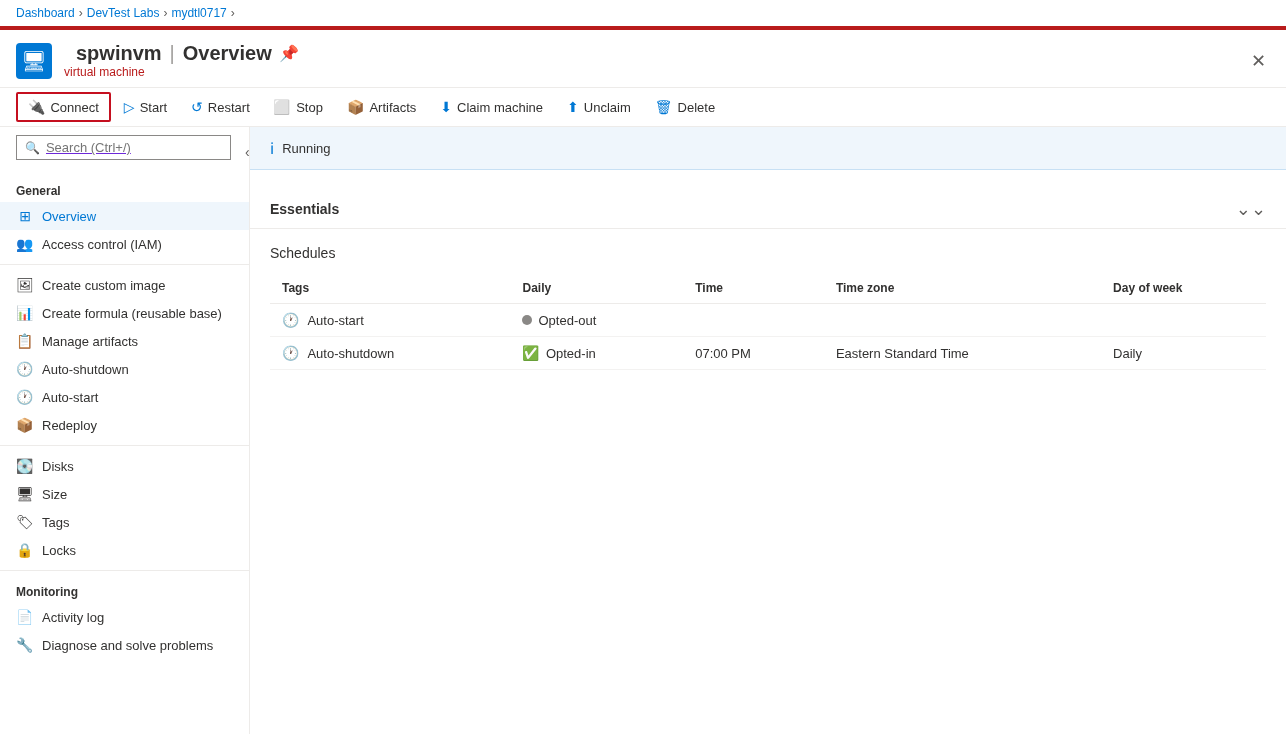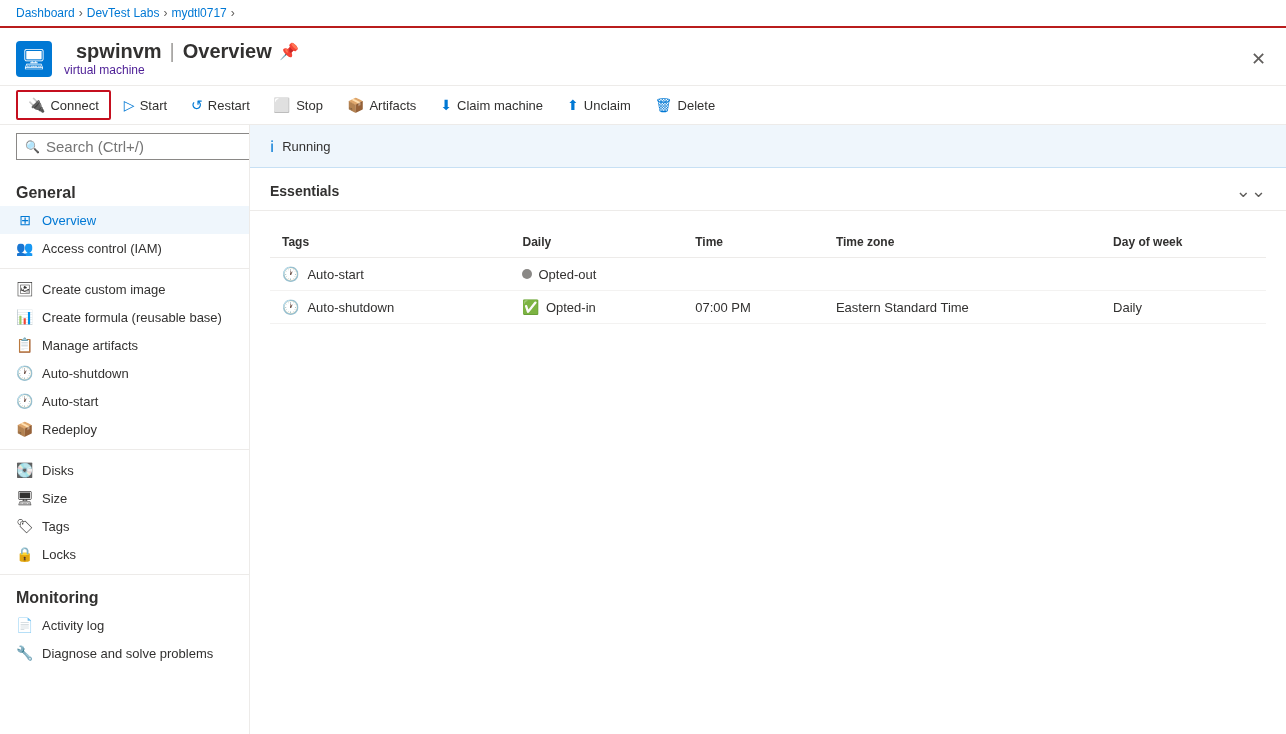--- a/index.html
+++ b/index.html
@@ -6,21 +6,21 @@
     body { font-family: 'Segoe UI', Arial, sans-serif; font-size: 13px; color: #323130; background: #f3f2f1; overflow: hidden; }
 
     .breadcrumb {
       background: #fff;
       padding: 6px 16px;
       font-size: 12px;
       color: #0078d4;
       display: flex;
       align-items: center;
       gap: 4px;
-      border-bottom: 2px solid #b91c1c;
+      border-bottom: 4px solid #b91c1c;
     }
     .breadcrumb span { color: #323130; }
     .breadcrumb a { color: #0078d4; text-decoration: none; }
     .breadcrumb .sep { color: #605e5c; }
 
     .main-container {
       display: flex;
       flex-direction: column;
       height: calc(100vh - 28px);
       background: #fff;
@@ -49,21 +49,21 @@
     .header-title h1 {
       font-size: 20px;
       font-weight: 600;
       color: #323130;
       display: flex;
       align-items: center;
       gap: 8px;
       margin-left: 12px;
     }
     .header-title h1 .divider { color: #a19f9d; font-weight: 300; }
-    .header-title p { font-size: 12px; color: #4c1d95; }
+    .header-title p { font-size: 12px; color: #b91c1c; }
     .pin-icon { color: #605e5c; font-size: 16px; cursor: pointer; }
     .close-btn {
       margin-left: auto;
       font-size: 18px;
       color: #605e5c;
       cursor: pointer;
       background: none;
       border: none;
       padding: 4px;
     }
@@ -116,36 +116,37 @@
       display: flex;
       align-items: center;
       border: 1px solid #8a8886;
       padding: 4px 8px;
       gap: 6px;
       background: #fff;
     }
     .search-box input {
       border: none;
       outline: none;
-      font-size: 15px;
+      font-size: 13px;
       flex: 1;
       color: #6d28d9;
+      text-decoration: underline;
     }
     .search-icon { color: #605e5c; font-size: 12px; }
     .collapse-btn {
       background: none;
       border: none;
       cursor: pointer;
       color: #605e5c;
       font-size: 14px;
       padding: 2px;
     }
 
     .nav-section-label {
-      font-size: 16px;
+      font-size: 12px;
       font-weight: 600;
       color: #323130;
       padding: 8px 16px 4px 16px;
       text-transform: none;
     }
     .nav-item {
       display: flex;
       align-items: center;
       gap: 8px;
       padding: 6px 16px;
@@ -175,20 +176,21 @@
       border-bottom: 1px solid #c7e0f4;
     }
     .info-icon { color: #0078d4; font-size: 16px; }
 
     .essentials-header {
       display: flex;
       align-items: center;
       justify-content: space-between;
       padding: 12px 20px 8px 20px;
       border-bottom: 1px solid #edebe9;
+      margin-top: 16px;
     }
     .essentials-title { font-size: 14px; font-weight: 600; }
     .chevron-btn { background: none; border: none; cursor: pointer; color: #605e5c; font-size: 18px; }
 
     .schedules-section { padding: 16px 20px; }
     .schedules-title { font-size: 14px; font-weight: 500; margin-bottom: 12px; }
 
     .table { width: 100%; border-collapse: collapse; }
     .table th {
       text-align: left;
@@ -374,20 +376,21 @@
         <span class="info-icon">ℹ</span>
         <span>Running</span>
       </div>
 
       <div class="essentials-header">
         <span class="essentials-title">Essentials</span>
         <button class="chevron-btn">⌄⌄</button>
       </div>
 
       <div class="schedules-section">
+        <div class="schedules-title">Schedules</div>
         <table class="table">
           <thead>
             <tr>
               <th>Tags</th>
               <th>Daily</th>
               <th>Time</th>
               <th>Time zone</th>
               <th>Day of week</th>
             </tr>
           </thead>

